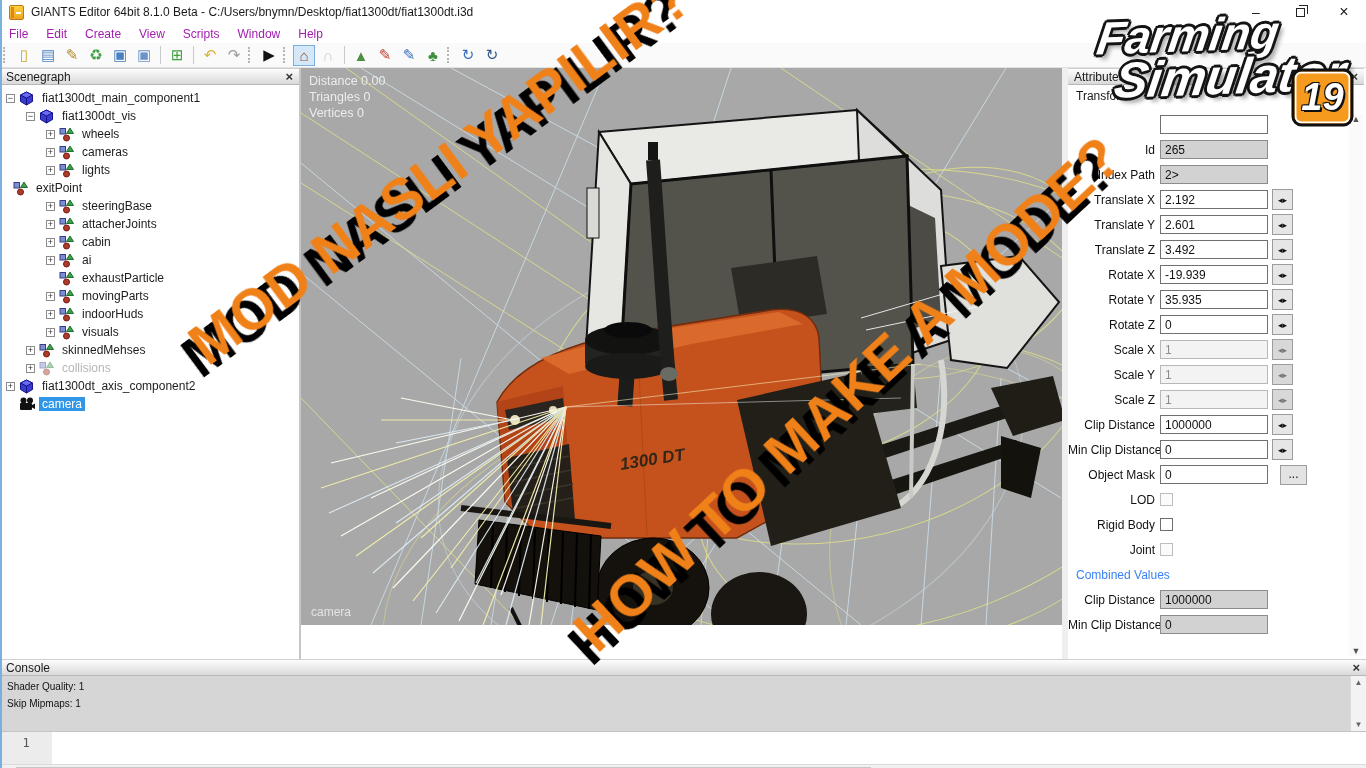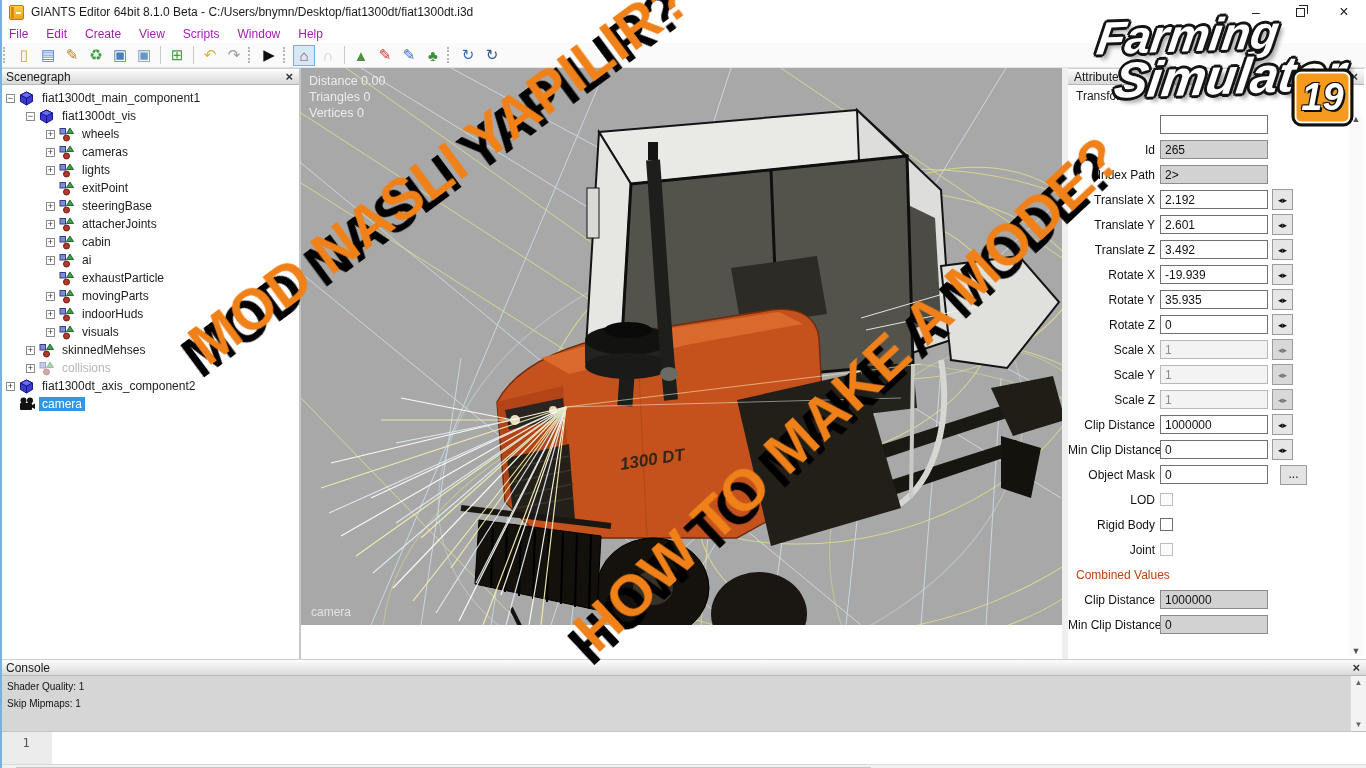--- a/index.html
+++ b/index.html
@@ -60,21 +60,21 @@
   .arow.short { height:21px; margin-bottom:2px; }
   .alabel { width:92px; text-align:right; padding-right:5px; color:#111; flex:none; font-size:12px; white-space:nowrap; }
   .fld { width:108px; height:19px; border:1px solid #707070; background:#fff; font-size:12px; padding:0 4px; font-family:"Liberation Sans",sans-serif; color:#111; }
   .fld.ro { background:#d2d2d2; border-color:#8c8c8c; }
   .fld.dis { background:#f3f3f3; border-color:#b8b8b8; color:#8d8d8d; }
   .spin { width:21px; height:21px; margin-left:4px; background:#e6e6e6; border:1px solid #9c9c9c; display:flex; align-items:center; justify-content:center; font-size:9px; color:#111; flex:none; }
   .spin.dis { background:#d8d8d8; color:#777; }
   .dots-btn { width:27px; height:20px; margin-left:12px; background:#e3e3e3; border:1px solid #9c9c9c; text-align:center; font-size:12px; line-height:16px; color:#111; flex:none; }
   .cbx { width:13px; height:13px; border:1px solid #6e6e6e; background:#fff; display:flex; align-items:center; justify-content:center; font-size:11px; color:#1f5fae; font-weight:bold; flex:none; }
   .cbx.dis { border-color:#bdbdbd; background:#fbfbfb; }
-  .section-label { font-size:12px; color:#c2410c; padding-left:8px; }
+  .section-label { font-size:12px; color:#3b82f6; padding-left:8px; }
   .attr-scroll { position:absolute; right:1px; top:46px; bottom:3px; width:14px; display:flex; flex-direction:column; justify-content:space-between; align-items:center; font-size:9px; color:#555; background:#fafafa; }
 
   
   .console { height:119px; display:flex; flex-direction:column; background:#ef4444; }
   .console-log-wrap { height:55px; position:relative; background:#d6d6d6; }
   .console-log { position:absolute; left:0; top:0; right:17px; bottom:0; font-size:10px; line-height:17px; padding:2px 0 0 7px; color:#111; }
   .log-vscroll { position:absolute; right:0; top:0; bottom:0; width:16px; background:#f3f3f3; border-left:1px solid #dcdcdc; display:flex; flex-direction:column; justify-content:space-between; align-items:center; font-size:8px; color:#666; padding:2px 0; }
   .console-input { height:33px; background:#fff; display:flex; border-top:1px solid #c4c4c4; }
   .gutter { width:52px; background:#ececec; text-align:center; font-family:"DejaVu Sans Mono",monospace; font-size:12px; color:#555; padding-top:4px; flex:none; }
   .script-input { flex:1; border:none; outline:none; resize:none; font-family:"DejaVu Sans Mono",monospace; font-size:12px; padding:3px 6px; }
@@ -219,21 +219,21 @@
           <span class="exp">+</span>
           <span class="nicon">
             <svg width="15" height="15" viewBox="0 0 15 15">
               <rect x="1" y="1.5" width="5.5" height="5.5" fill="#7a8fd0" stroke="#3a3a8a"></rect>
               <path d="M11 1 L14.5 6.5 L7.5 6.5 Z" fill="#3f9f4f" stroke="#1f6f2f"></path>
               <circle cx="7.5" cy="11" r="3" fill="#b03a2a" stroke="#701f14"></circle>
             </svg>
           </span>
           <span class="nlabel">lights</span>
         </div>
-        <div class="tree-row" style="padding-left: 46px;">
+        <div class="tree-row" style="">
           <span class="exp none"></span>
           <span class="nicon">
             <svg width="15" height="15" viewBox="0 0 15 15">
               <rect x="1" y="1.5" width="5.5" height="5.5" fill="#7a8fd0" stroke="#3a3a8a"></rect>
               <path d="M11 1 L14.5 6.5 L7.5 6.5 Z" fill="#3f9f4f" stroke="#1f6f2f"></path>
               <circle cx="7.5" cy="11" r="3" fill="#b03a2a" stroke="#701f14"></circle>
             </svg>
           </span>
           <span class="nlabel">exitPoint</span>
         </div>

